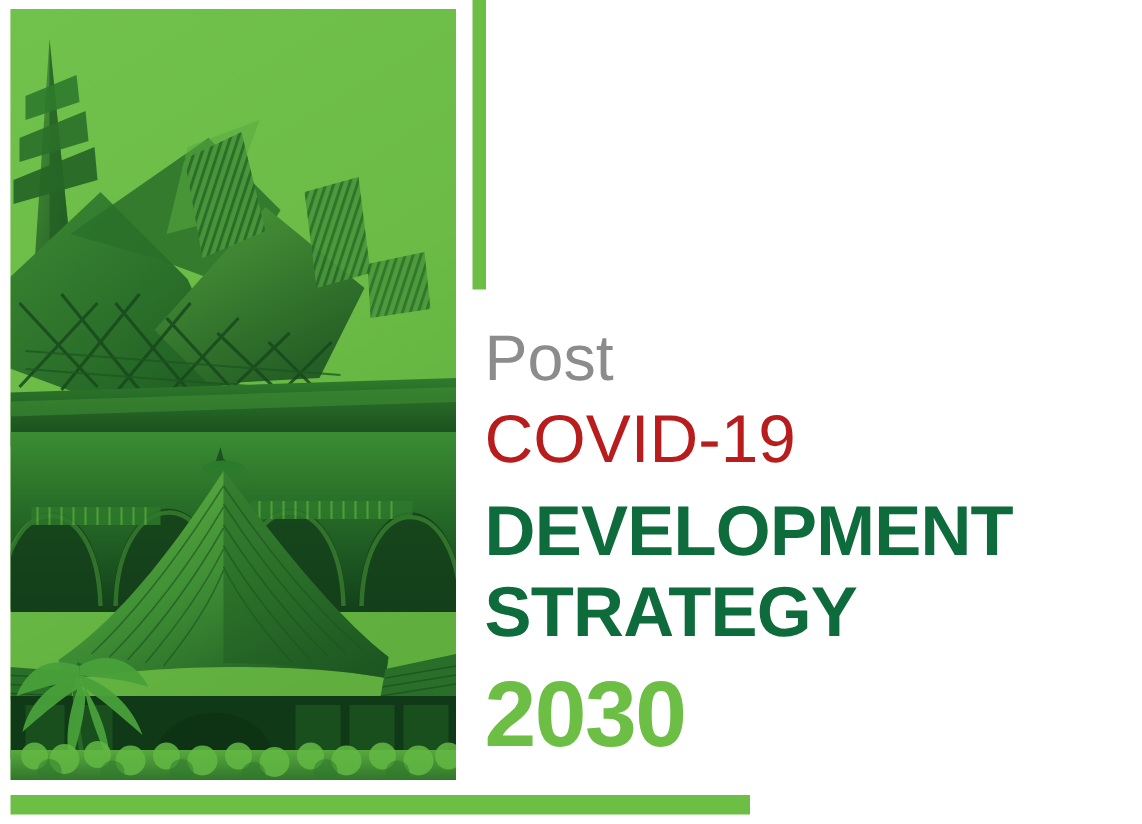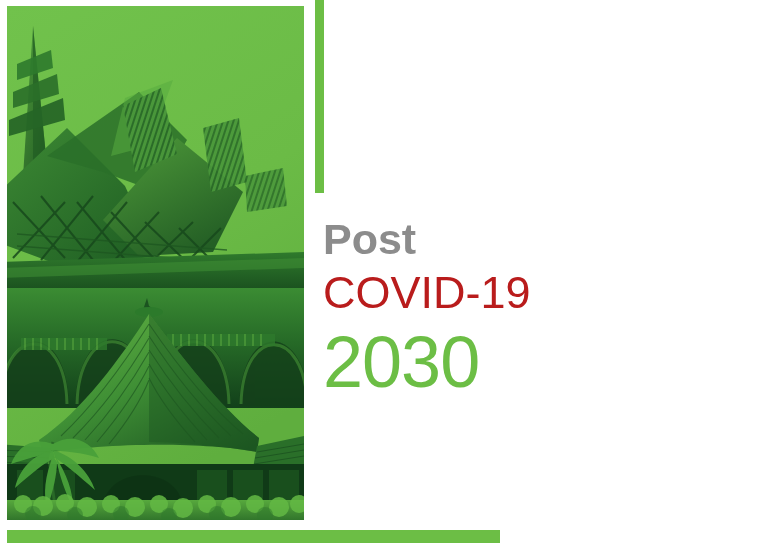--- a/index.html
+++ b/index.html
@@ -63,21 +63,21 @@
   
   .title-block {
     position: absolute;
     left: 323px;
     top: 213px;
     width: 430px;
   }
   .line-post {
     font-size: 43px;
     line-height: 52px;
-    font-weight: 700;
+    font-weight: 400;
     color: #8c8c8c;
     letter-spacing: 0px;
     white-space: nowrap;
   }
   .line-covid {
     font-size: 45px;
     line-height: 56px;
     font-weight: 400;
     color: #b91c1c;
     letter-spacing: 0px;
@@ -94,23 +94,23 @@
   }
   .line-strategy {
     font-size: 47px;
     line-height: 56px;
     font-weight: 700;
     color: #0e6b3b;
     letter-spacing: -0.5px;
     white-space: nowrap;
   }
   .line-year {
-    font-size: 72px;
+    font-size: 62px;
     line-height: 70px;
-    font-weight: 400;
+    font-weight: 700;
     color: #6cbe45;
     letter-spacing: -1px;
     white-space: nowrap;
     margin-top: 6px;
   }
 </style>
 </head>
 <body>
 
 <div id="cover">
@@ -329,18 +329,20 @@
         </g>
       </g>
     </svg>
   </div>
 
   <div class="accent-rule"></div>
 
   <div class="title-block">
     <div class="line-post">Post</div>
     <div class="line-covid">COVID-19</div>
+    <div class="line-development">DEVELOPMENT</div>
+    <div class="line-strategy">STRATEGY</div>
     <div class="line-year">2030</div>
   </div>
 
   <div class="bottom-bar"></div>
 
 </div>
 
 </body></html>

